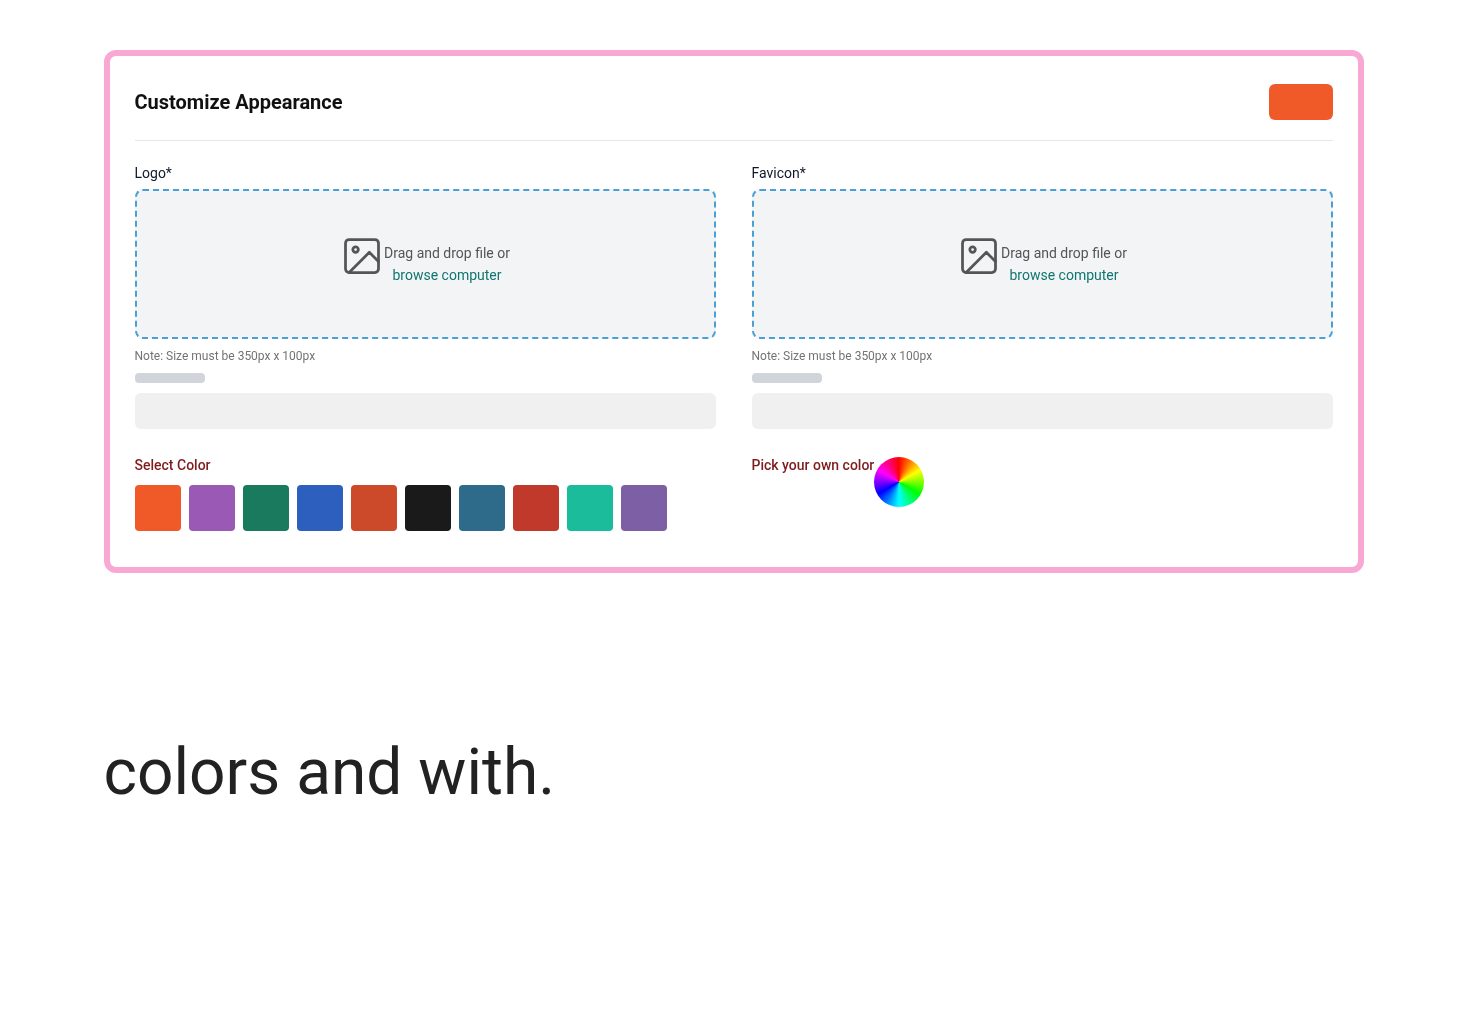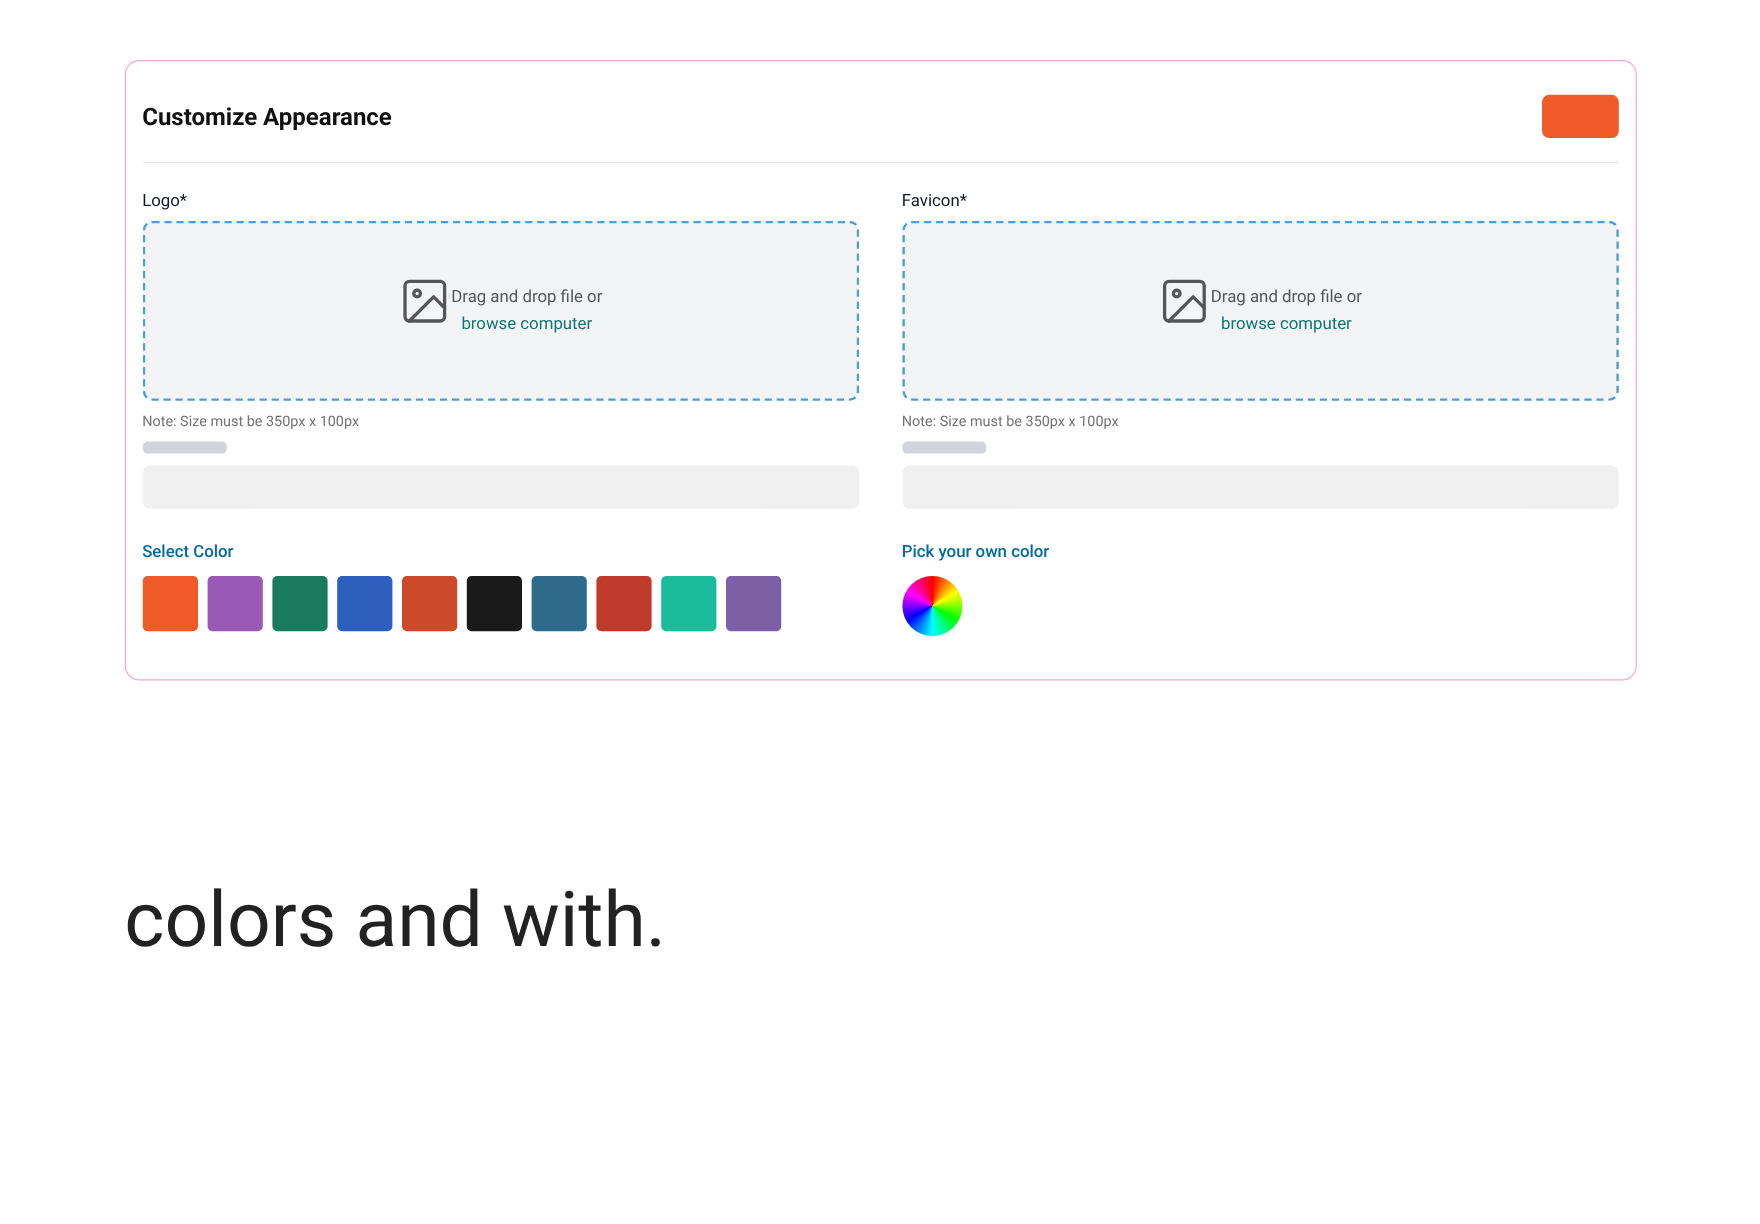--- a/index.html
+++ b/index.html
@@ -11,23 +11,23 @@
       min-height: 1020px;
       display: flex;
       flex-direction: column;
       align-items: center;
       padding: 50px 80px;
     }
 
     .card {
       width: 100%;
       max-width: 1260px;
-      border: 1px solid #f9a8d4;
+      border: 6px solid #f9a8d4;
       border-radius: 12px;
-      padding: 28px 14px 36px;
+      padding: 28px 25px 36px;
       background: #fff;
     }
 
     .card-header {
       display: flex;
       justify-content: space-between;
       align-items: center;
       margin-bottom: 20px;
     }
 
@@ -124,42 +124,42 @@
     .color-section {
       margin-top: 28px;
       display: grid;
       grid-template-columns: 1fr 1fr;
       gap: 36px;
       align-items: flex-start;
     }
 
     .section-label {
       font-size: 14px;
-      color: #0369a1;
+      color: #7f1d1d;
       font-weight: 500;
       margin-bottom: 12px;
     }
 
     .color-swatches {
       display: flex;
       gap: 8px;
       flex-wrap: wrap;
     }
 
     .swatch {
       width: 46px;
       height: 46px;
       border-radius: 4px;
       cursor: pointer;
       border: none;
     }
 
     .color-picker-section {
       display: flex;
-      flex-direction: column;
+      flex-direction: row;
     }
 
     .color-wheel {
       width: 50px;
       height: 50px;
       border-radius: 50%;
       background: conic-gradient(
         red 0deg,
         yellow 60deg,
         lime 120deg,

